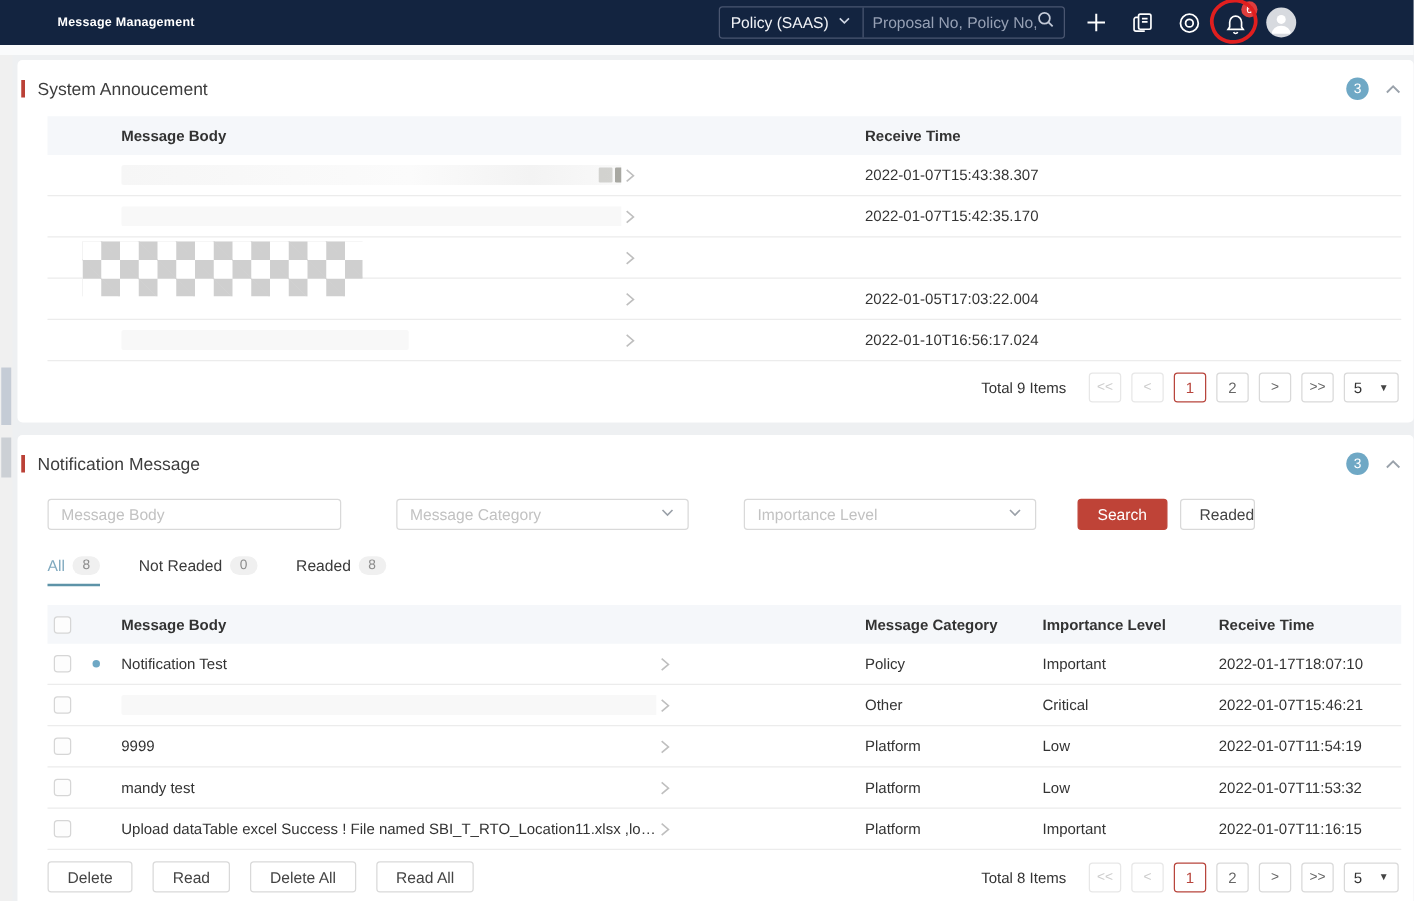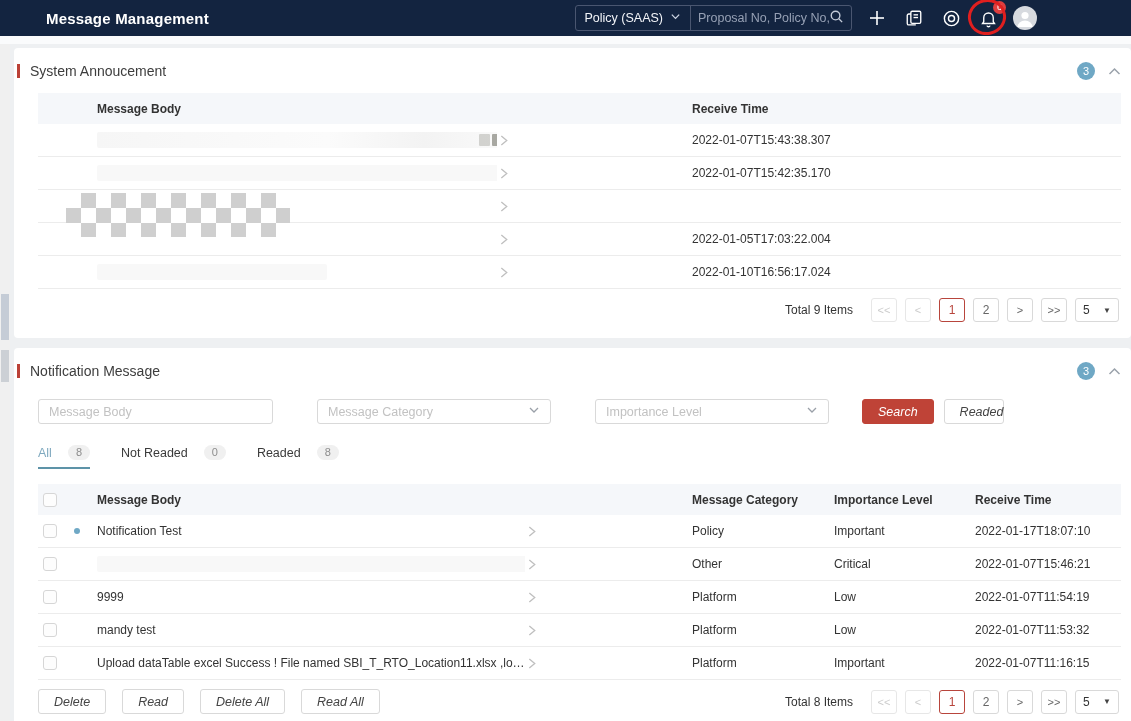--- a/index.html
+++ b/index.html
@@ -2,21 +2,21 @@
 <html><head>
 <meta charset="utf-8">
 <style>
   * { margin:0; padding:0; box-sizing:border-box; }
   html,body { width:1131px; height:721px; overflow:hidden; background:#eef0f2;
     font-family:"Liberation Sans", sans-serif; }
 
   
   .app-header { position:relative; height:36px; background:#132440; display:flex;
     align-items:center; padding:0 14px; color:#fff; }
-  .app-title { font-size:15px; font-weight:bold; letter-spacing:.2px;padding-left:32px; }
+  .app-title { font-size:10px; font-weight:bold; letter-spacing:.2px;padding-left:32px; }
   .header-right { margin-left:auto; display:flex; align-items:center; margin-right:80px; }
   .search-combo { display:flex; align-items:stretch; height:26px; border:1px solid #4a5670;
     border-radius:3px; overflow:visible; }
   .scope-select { display:flex; align-items:center; gap:7px; padding:0 9px; font-size:12.5px;
     color:#f2f4f8; border-right:1px solid #4a5670; cursor:pointer; }
   .global-search { display:flex; align-items:center; width:160px; padding:0 7px; }
   .global-search input { flex:1; min-width:0; background:transparent; border:none; outline:none;
     color:#e8ebf2; font-size:12.5px; font-family:"Liberation Sans",sans-serif; }
   .global-search input::placeholder { color:#96a0b4; }
   .hicon { display:flex; align-items:center; justify-content:center; width:24px; height:24px;
@@ -87,27 +87,27 @@
 
   
   .filters { margin:18px 0 21px 21px; display:flex; align-items:center; }
   .f-input, .f-select { height:25px; border:1px solid #d9d9d9; border-radius:3px; background:#fff;
     display:flex; align-items:center; padding:0 10px; font-size:12.5px; }
   .f-input { width:235px; margin-right:44px; }
   .f-input input { border:none; outline:none; width:100%; font-size:12.5px; font-family:"Liberation Sans",sans-serif; }
   .f-input input::placeholder, .ph { color:#c2c2c2; }
   .f-select { width:234px; margin-right:44px; justify-content:space-between; cursor:pointer; }
   .btn { height:25px; border-radius:3px; font-size:12.5px; padding:0 15px; cursor:pointer;
-    font-family:"Liberation Sans",sans-serif;font-style:italic; }
+    font-family:"Liberation Sans",sans-serif; }
   .btn.primary { background:#bf4337; border:1px solid #bf4337; color:#fff; margin-left:-11px; }
   .btn.plain { background:#fff; border:1px solid #d9d9d9; color:#444; }
   .btn.reset { margin-left:10px; width:60px; }
 
   .tabs { margin-left:21px; display:flex; gap:31px; margin-bottom:15px; }
-  .tab { display:flex; align-items:center; gap:16px; padding-bottom:7px; font-size:12.5px;
+  .tab { display:flex; align-items:center; gap:6px; padding-bottom:7px; font-size:12.5px;
     color:#3a3a3a; cursor:pointer; border-bottom:2px solid transparent; }
   .tab.active { color:#7fa9bf; border-bottom-color:#5d93a8; }
   .tab-count { background:#f0f0f0; color:#8d8d8d; font-size:11px; border-radius:9px;
     padding:1px 8px; line-height:13px; }
 
   .actions-row { margin-top:9px; display:flex; align-items:center; }
   .action-btns { margin-left:21px; display:flex; gap:16px; }
   .actions-row .pagination { margin-top:0; flex:1; }
 </style>
 </head>

